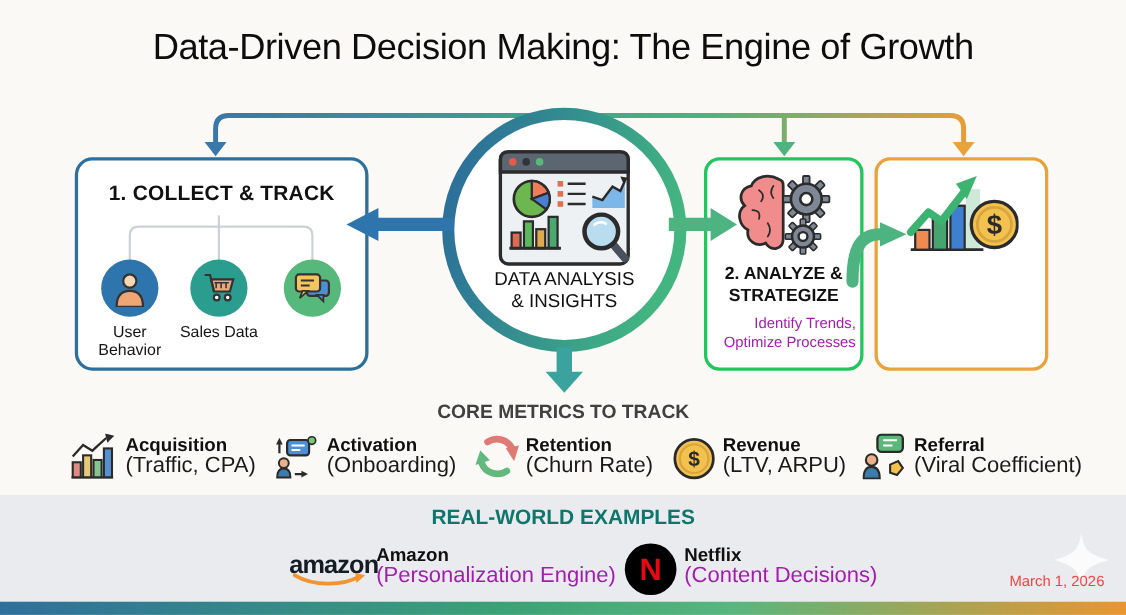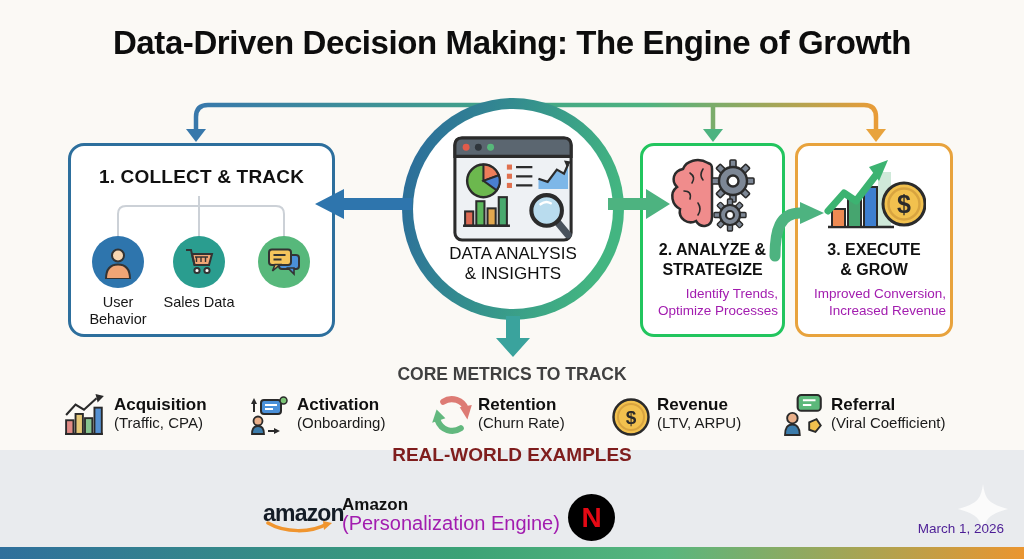--- a/index.html
+++ b/index.html
@@ -1,20 +1,20 @@
 <!DOCTYPE html>
 <html><head>
 <meta charset="utf-8">
 <style>
   html,body{margin:0;padding:0;background:#d8d8d8;}
   #canvas{position:relative;width:1024px;height:559px;background:#fbf9f5;overflow:hidden;
           font-family:"Liberation Sans",sans-serif;color:#111;}
   .abs{position:absolute;}
   
-  .page-title{left:0;right:0;top:24px;text-align:center;font-size:33px;font-weight:700;
+  .page-title{left:0;right:0;top:24px;text-align:center;font-size:33px;font-weight:400;
               letter-spacing:-0.4px;color:#0d0d0d;}
   
   svg.layer{left:0;top:0;width:1024px;height:559px;pointer-events:none;}
   .zA{z-index:1;} .zBoxes{z-index:2;} .zB{z-index:3;}
   
   .box{background:#fff;border-radius:16px;box-sizing:border-box;}
   .box1{left:68px;top:143px;width:267px;height:194px;border:3.5px solid #2d6f9d;}
   .box2{left:640px;top:143px;width:145px;height:194px;border:3px solid #22c55e;border-radius:14px;}
   .box3{left:795px;top:143px;width:158px;height:194px;border:3px solid #e8a33d;border-radius:14px;}
   .box h2{position:absolute;left:0;right:0;margin:0;text-align:center;}
@@ -37,34 +37,34 @@
   .circle{left:402px;top:98px;width:222px;height:222px;border-radius:50%;z-index:2;
           background:linear-gradient(105deg,#2c6e9b 8%,#35938c 48%,#43b581 85%);}
   .circle::after{content:"";position:absolute;inset:11px;border-radius:50%;background:#fff;}
   .circle .dash{position:absolute;left:50px;top:38px;z-index:1;}
   .circle-text{position:absolute;left:0;right:0;top:146px;z-index:1;text-align:center;
                font-size:17px;font-weight:400;line-height:20px;color:#101010;}
   
   .metrics-heading{left:0;right:0;top:364px;text-align:center;font-size:17.5px;font-weight:700;color:#404040;}
   .m-text{position:absolute;top:395px;}
   .m-name{font-size:17px;font-weight:700;line-height:19px;color:#101010;}
-  .m-detail{font-size:15px;line-height:18px;color:#1a1a1a;}
+  .m-detail{font-size:20px;line-height:18px;color:#1a1a1a;}
   .m-icon{position:absolute;}
   
   .band{left:0;top:450px;width:1024px;height:97px;background:#e9ebee;}
-  .examples-heading{left:0;right:0;top:444px;text-align:center;font-size:19px;font-weight:700;color:#7f1d1d;z-index:2;}
+  .examples-heading{left:0;right:0;top:460px;text-align:center;font-size:19px;font-weight:700;color:#0f766e;z-index:2;}
   .ex-name{font-size:17px;font-weight:700;line-height:19px;color:#101010;}
   .ex-detail{font-size:20px;line-height:18px;color:#a21caf;}
   .amazon-word{left:263px;top:500px;font-size:23px;font-weight:700;letter-spacing:-0.8px;color:#141c26;z-index:2;}
   .amazon-smile{left:265px;top:521px;z-index:2;}
   .netflix-circle{left:568px;top:494px;width:47px;height:47px;border-radius:50%;background:#000;
                   display:flex;align-items:center;justify-content:center;z-index:2;}
   .netflix-n{font-size:28px;font-weight:700;color:#e50914;line-height:1;}
   .ex-text{position:absolute;top:495px;z-index:2;}
-  .date{right:20px;top:521px;font-size:13.5px;color:#4c1d95;z-index:3;}
+  .date{right:20px;top:521px;font-size:13.5px;color:#ef4444;z-index:3;}
   .sparkle{left:958px;top:484px;z-index:1;opacity:0.9;}
   .bottom-bar{left:0;top:547px;width:1024px;height:12px;
               background:linear-gradient(90deg,#2f6f9c 0%,#3ba276 45%,#58b67e 65%,#ea9530 100%);}
 </style>
 </head>
 <body>
 
 <div id="canvas">
 
   <div class="abs page-title">Data-Driven Decision Making: The Engine of Growth</div>
@@ -202,22 +202,20 @@
       <path d="M6 71 L72 71" stroke="#2b2b2b" stroke-width="2.5"></path>
       <rect x="10" y="53" width="13" height="18" fill="#ee8a52" stroke="#2b2b2b" stroke-width="2"></rect>
       <rect x="26" y="43" width="13" height="28" fill="#46a56f" stroke="#2b2b2b" stroke-width="2"></rect>
       <rect x="42" y="31" width="13" height="40" fill="#3e7fd0" stroke="#2b2b2b" stroke-width="2"></rect>
       <polyline points="6,55 22,37 34,45 54,19" fill="none" stroke="#3cb371" stroke-width="7" stroke-linecap="round" stroke-linejoin="round"></polyline>
       <polygon points="47,11 66,4 57,25" fill="#3cb371"></polygon>
       <circle cx="82" cy="48" r="21" fill="#f2c14e" stroke="#2b2b2b" stroke-width="3"></circle>
       <circle cx="82" cy="48" r="15.5" fill="none" stroke="#d8a440" stroke-width="2.5"></circle>
       <text x="82" y="57" text-anchor="middle" font-family="Liberation Sans, sans-serif" font-size="25" font-weight="bold" fill="#2b2b2b">$</text>
     </svg>
-    <h2>3. EXECUTE &amp; GROW</h2>
-    <div class="box-sub">Improved Conversion, Increased Revenue</div>
   </div>
 
   <svg class="abs layer zB" viewBox="0 0 1024 559">
     <polygon points="412,198 344,198 344,189 315,204 344,219 344,210 412,210" fill="#2e75ad"></polygon>
     <polygon points="608,198 646,198 646,189 670,204 646,219 646,210 608,210" fill="#4db380"></polygon>
     <path d="M775 256 C775 230 780 213 800 213" fill="none" stroke="#4db380" stroke-width="11" stroke-linecap="round"></path>
     <polygon points="800,202 824,213 800,224" fill="#4db380"></polygon>
     <polygon points="506,316 506,338 496,338 513,357 530,338 520,338 520,316" fill="#3aa39d"></polygon>
   </svg>
 
@@ -301,19 +299,21 @@
   </svg>
   <div class="abs ex-text" style="left:342px">
     <div class="ex-name">Amazon</div>
     <div class="ex-detail">(Personalization Engine)</div>
   </div>
 
   <div class="abs netflix-circle">
     <span class="netflix-n">N</span>
   </div>
   <div class="abs ex-text" style="left:622px">
+    <div class="ex-name">Netflix</div>
+    <div class="ex-detail">(Content Decisions)</div>
   </div>
 
   <div class="abs date">March 1, 2026</div>
 
   <div class="abs bottom-bar"></div>
 
 </div>
 
 </body></html>

